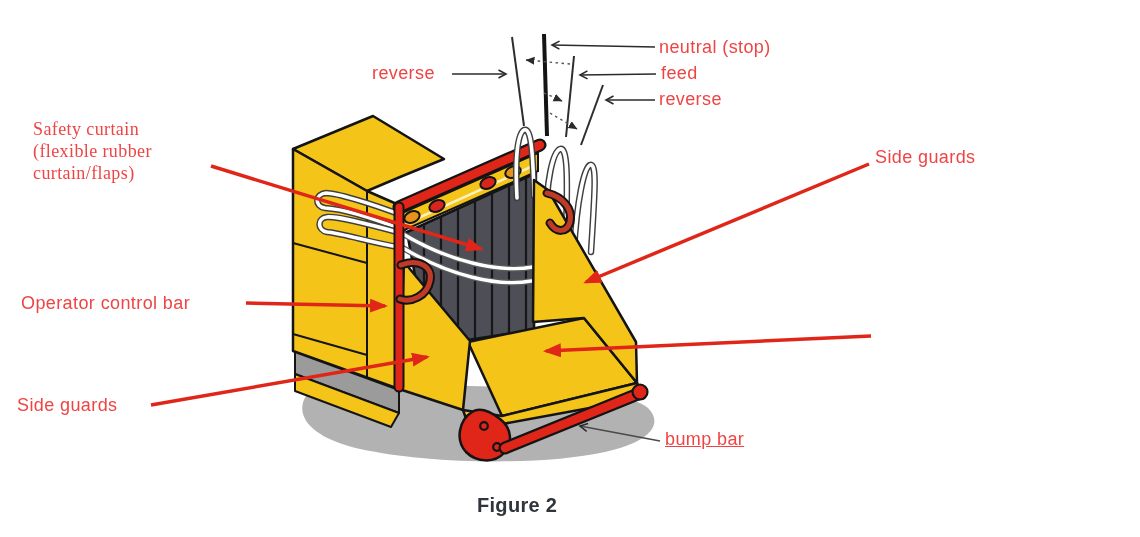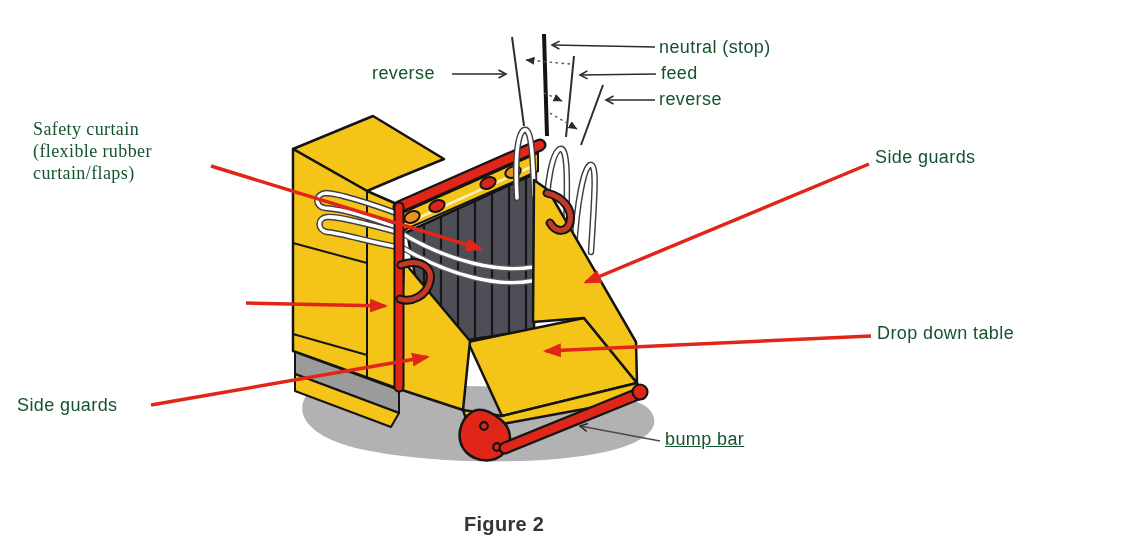--- a/index.html
+++ b/index.html
@@ -1,20 +1,20 @@
 <!DOCTYPE html>
 <html><head>
 <meta charset="utf-8">
 <style>
   html,body{margin:0;padding:0;background:#ffffff;}
   .stage{position:relative;width:1140px;height:537px;background:#ffffff;overflow:hidden;
          font-family:"Liberation Sans", sans-serif;}
   .stage svg{position:absolute;left:0;top:0;}
   .lbl{position:absolute;font-size:18px;line-height:1.22;letter-spacing:.4px;
-       color:#14532d;white-space:pre-line;}
+       color:#ef4444;white-space:pre-line;}
   .caption{position:absolute;font-size:20px;letter-spacing:.3px;font-weight:600;color:#2f353b;}
 </style>
 </head>
 <body>
 
 <div class="stage">
 
   <svg width="1140" height="537" viewBox="0 0 1140 537">
     <defs>
       <marker id="redhead" markerUnits="userSpaceOnUse" markerWidth="20" markerHeight="16" refX="15" refY="7" orient="auto">
@@ -146,18 +146,18 @@
 
   <div class="lbl" style="left:372px;top:63px;">reverse</div>
   <div class="lbl" style="left:659px;top:37px;">neutral (stop)</div>
   <div class="lbl" style="left:661px;top:63px;">feed</div>
   <div class="lbl" style="left:659px;top:89px;">reverse</div>
 
   <div class="lbl" style="left:33px;top:119px;font-family:Liberation Serif, serif;">Safety curtain
 (flexible rubber
 curtain/flaps)</div>
   <div class="lbl" style="left:875px;top:147px;">Side guards</div>
-  <div class="lbl" style="left:877px;top:323px;">Drop down table</div>
+  <div class="lbl" style="left:21px;top:293px;">Operator control bar</div>
   <div class="lbl" style="left:17px;top:395px;">Side guards</div>
   <div class="lbl" style="left:665px;top:429px;text-decoration:underline;">bump bar</div>
 
-  <div class="caption" style="left:464px;top:494px;margin-top:19px;">Figure 2</div>
+  <div class="caption" style="left:477px;top:494px;">Figure 2</div>
 </div>
 
 </body></html>

